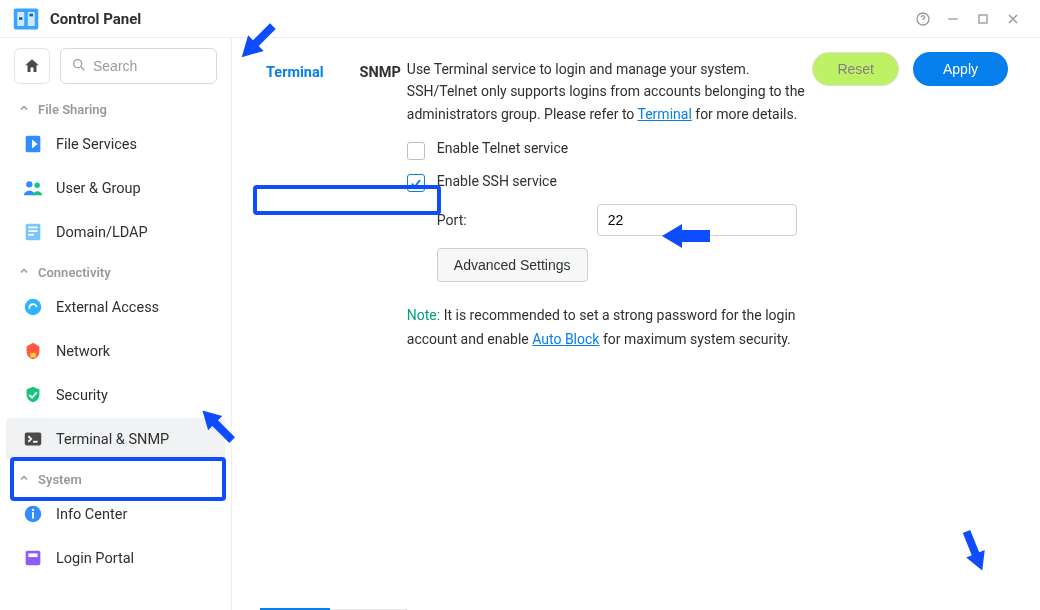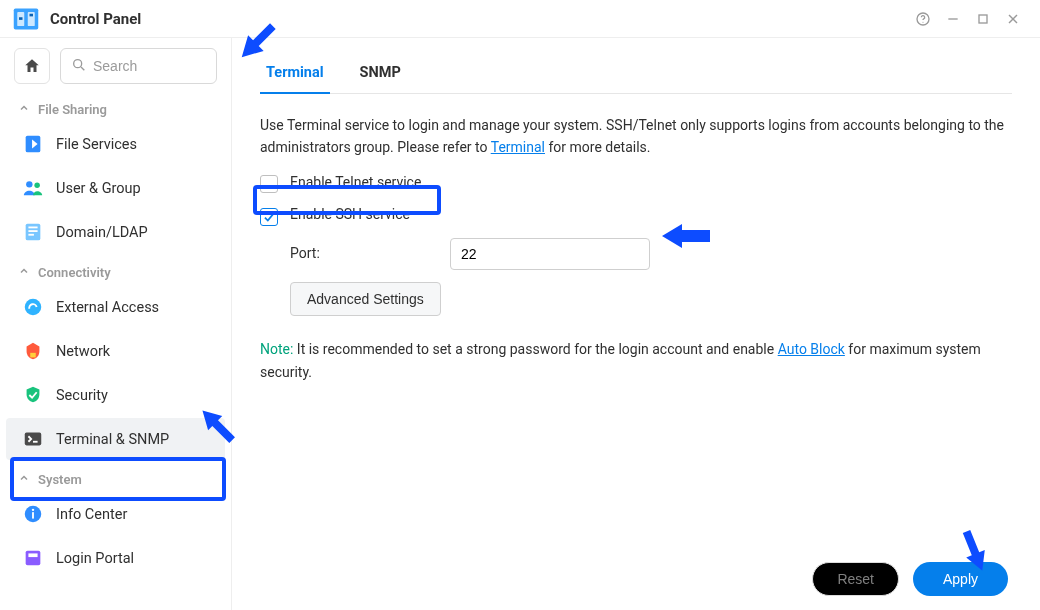--- a/index.html
+++ b/index.html
@@ -30,21 +30,21 @@
 
   .section-head { display: flex; align-items: center; gap: 8px; padding: 10px 18px 4px 18px; font-size: 13px; color: #9a9a9a; font-weight: 600; cursor: pointer; }
   .section-head svg { width: 12px; height: 12px; }
 
   .side-item { display: flex; align-items: center; gap: 12px; padding: 10px 16px; cursor: pointer; font-size: 14.5px; color: #303030; border-radius: 4px; margin: 2px 6px; }
   .side-item.active { background: #f0f2f4; }
   .side-item .icon-slot { width: 22px; height: 22px; display: flex; align-items: center; justify-content: center; flex-shrink: 0; }
   .side-item .icon-slot svg { width: 22px; height: 22px; }
 
   
-  .main { flex: 1; display: flex; flex-direction: column; padding: 0 28px; position: relative; min-width: 0; }
+  .main { flex: 1; display: flex; flex-direction: row; padding: 0 28px; position: relative; min-width: 0; }
   .tabs { display: flex; gap: 24px; border-bottom: 1px solid #e6e6e6; margin-top: 18px; }
   .tab { padding: 8px 6px 12px 6px; font-size: 14.5px; font-weight: 700; color: #303030; cursor: pointer; position: relative; }
   .tab.active { color: #057feb; }
   .tab.active::after { content: ""; position: absolute; left: 0; right: 0; bottom: -1px; height: 2px; background: #057feb; }
 
   .content { padding-top: 20px; line-height: 1.6; color: #303030; flex: 1; overflow: auto; }
   .content a { color: #057feb; text-decoration: underline; }
 
   .check-row { display: flex; align-items: flex-end; gap: 12px; margin-top: 12px; }
   .checkbox { width: 18px; height: 18px; border: 1px solid #bfbfbf; border-radius: 3px; display: inline-flex; align-items: center; justify-content: center; cursor: pointer; background: #fff; }
@@ -55,21 +55,21 @@
   .indent-group { margin-left: 30px; margin-top: 12px; }
   .form-row { display: flex; align-items: center; margin-bottom: 12px; }
   .form-label { width: 160px; color: #303030; }
   .form-input { width: 200px; height: 32px; border: 1px solid #cfcfcf; border-radius: 4px; padding: 0 10px; font-size: 14px; outline: none; }
   .btn-secondary { height: 34px; padding: 0 16px; border: 1px solid #cfcfcf; background: #f6f7f8; border-radius: 4px; cursor: pointer; font-size: 14px; color: #303030; }
 
   .note { margin-top: 22px; line-height: 1.7; }
   .note .note-label { color: #00a37c; font-weight: 400; }
 
   .footer { display: flex; justify-content: flex-end; gap: 14px; padding: 14px 4px 14px 0; }
-  .btn-reset { height: 34px; padding: 0 24px; border: 1px solid #dcdcdc; background: #000000; border-radius: 18px; color: #808080; font-size: 14px; cursor: pointer; }
+  .btn-reset { height: 34px; padding: 0 24px; border: 1px solid #dcdcdc; background: #bef264; border-radius: 18px; color: #808080; font-size: 14px; cursor: pointer; }
   .btn-primary { height: 34px; padding: 0 30px; border: none; background: #057feb; color: #fff; border-radius: 18px; font-size: 14px; cursor: pointer; font-weight: 500; }
 
   
   .highlight-box { position: absolute; border: 4px solid #0d4cff; border-radius: 4px; pointer-events: none; }
   .arrow { position: absolute; pointer-events: none; }
   .arrow svg { fill: #0d4cff; }
 </style>
 </head>
 <body>
 

